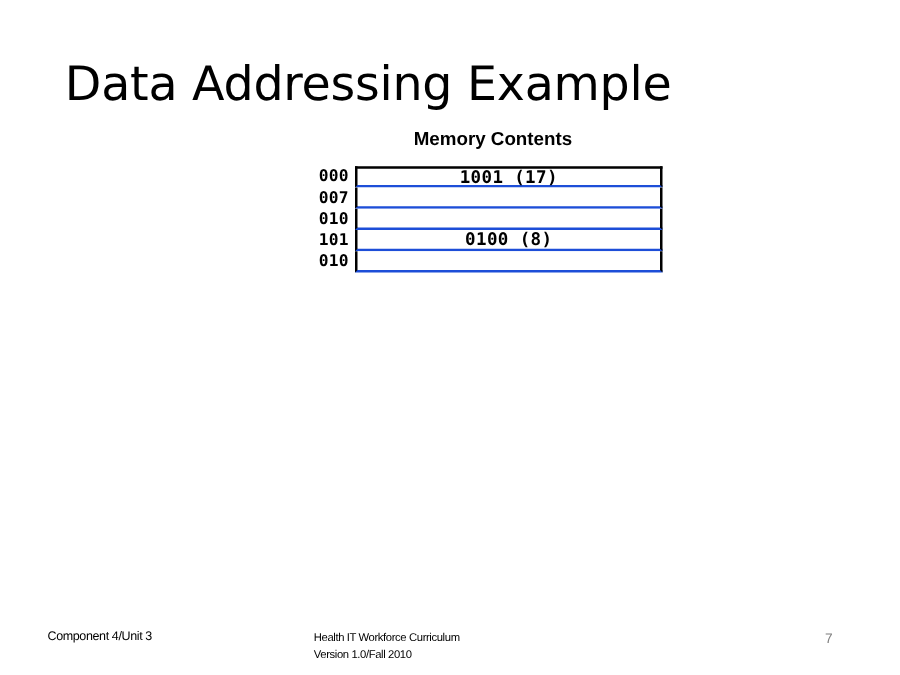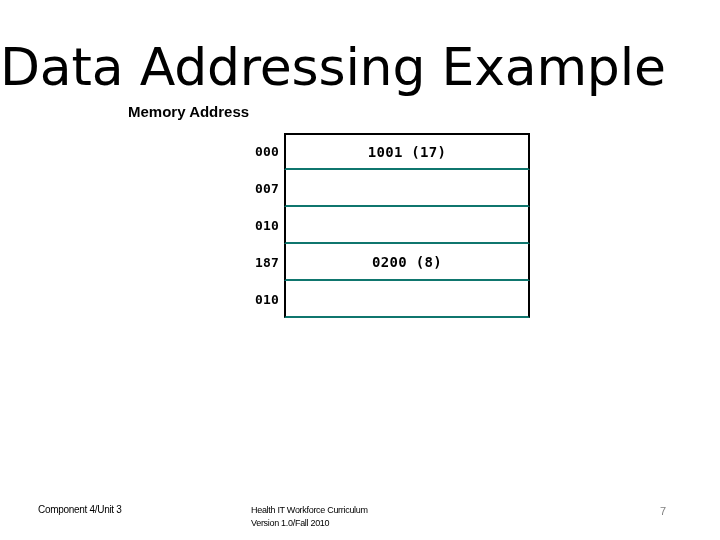--- a/index.html
+++ b/index.html
@@ -26,21 +26,21 @@
   }
 
   
   #slide-title {
     position: absolute;
     left: 0;
     top: 46px;
     width: 589px;
     text-align: center;
     font-family: "DejaVu Sans", sans-serif;
-    font-size: 52px;
+    font-size: 38px;
     font-weight: 400;
     line-height: 42px;
     letter-spacing: -0.2px;
     color: #000000;
     white-space: nowrap;
   }
 
   
   #header-memory-address {
     position: absolute;
@@ -68,42 +68,42 @@
   
   #memory-table {
     position: absolute;
     left: 234px;
     top: 133px;
     width: 296px;
   }
   .mem-row {
     display: flex;
     align-items: stretch;
-    height: 37px;
+    height: 17px;
   }
   .addr-label {
     width: 50px;
     flex: 0 0 50px;
     text-align: right;
     padding-right: 5px;
     box-sizing: border-box;
     font-family: "DejaVu Sans Mono", monospace;
     font-size: 13px;
     font-weight: bold;
     color: #000000;
     display: flex;
     align-items: center;
     justify-content: flex-end;
     letter-spacing: 0.2px;
   }
   .mem-cell {
     flex: 1 1 auto;
     border-left: 2px solid #000000;
     border-right: 2px solid #000000;
-    border-bottom: 2px solid #0f766e;
+    border-bottom: 2px solid #1d4ed8;
     box-sizing: border-box;
     display: flex;
     align-items: center;
     justify-content: center;
     font-family: "DejaVu Sans Mono", monospace;
     font-size: 14px;
     font-weight: bold;
     color: #000000;
     background: #ffffff;
     letter-spacing: 0.3px;
@@ -148,22 +148,22 @@
     color: #808080;
   }
 </style>
 </head>
 <body>
 
 <div id="slide">
 
   <div id="slide-title">Data Addressing Example</div>
 
-  <div id="header-memory-address">Memory Address</div>
-
+
+  <div id="header-memory-contents">Memory Contents</div>
 
   <div id="memory-table">
 
     <div class="mem-row">
       <div class="addr-label">000</div>
       <div class="mem-cell">1001  (17)</div>
     </div>
 
     <div class="mem-row">
       <div class="addr-label">007</div>
@@ -171,22 +171,22 @@
     </div>
 
     <div class="mem-row">
       <div class="addr-label">010</div>
       <div class="mem-cell"></div>
     </div>
 
 
 
     <div class="mem-row">
-      <div class="addr-label">187</div>
-      <div class="mem-cell">0200  (8)</div>
+      <div class="addr-label">101</div>
+      <div class="mem-cell">0100  (8)</div>
     </div>
 
     <div class="mem-row">
       <div class="addr-label">010</div>
       <div class="mem-cell"></div>
     </div>
 
 
   </div>
 

